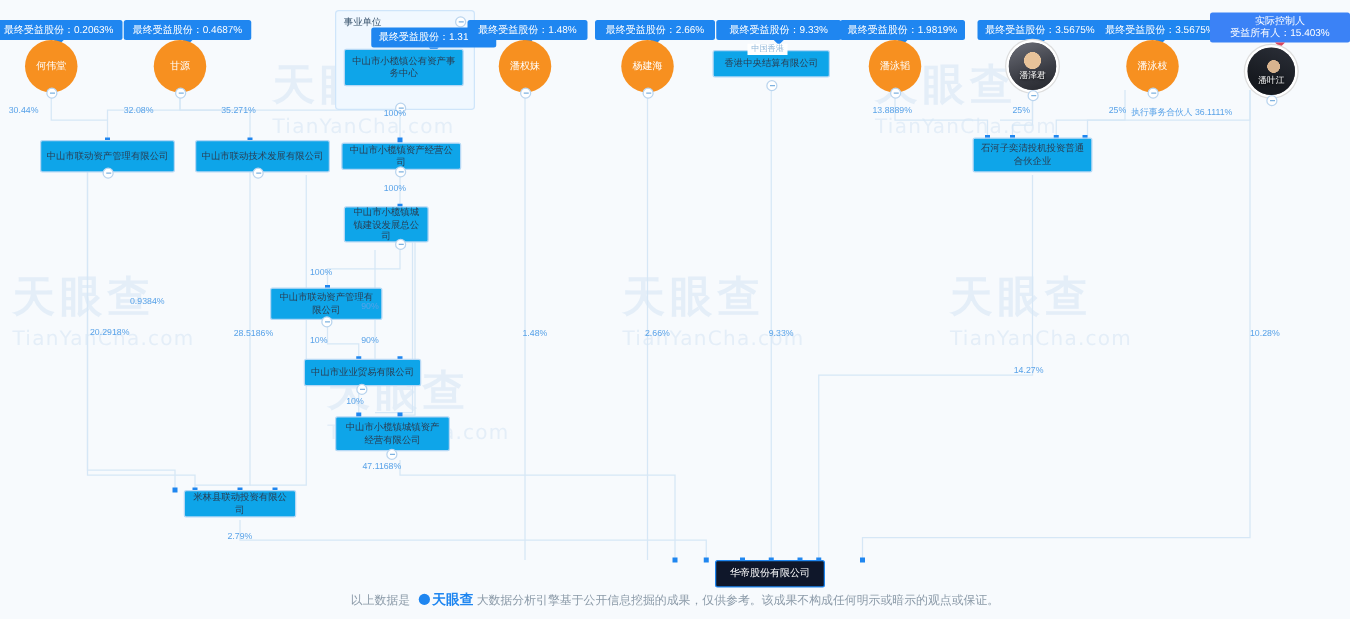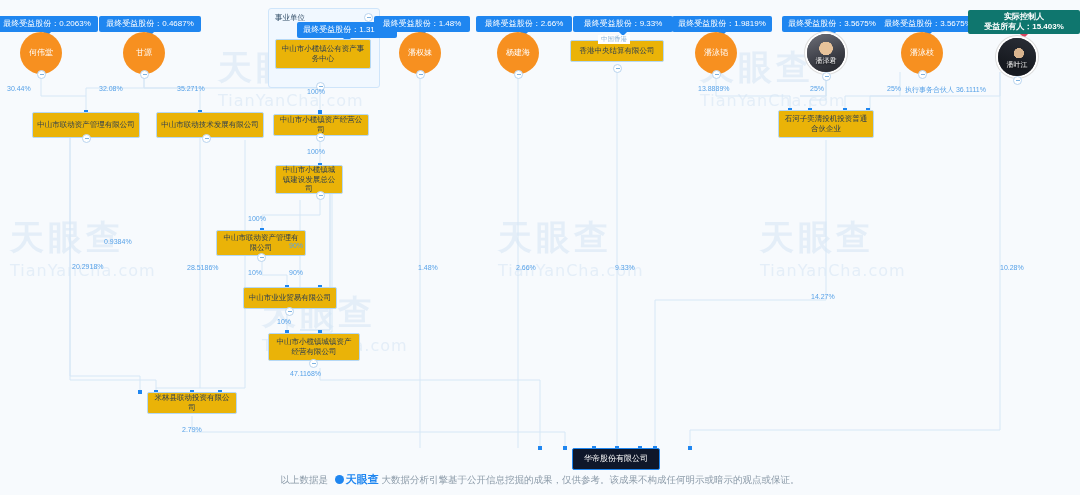--- a/index.html
+++ b/index.html
@@ -17,21 +17,21 @@
     font-family:"DejaVu Sans",sans-serif;
   }
   .wm small{display:block;font-size:16px;letter-spacing:1px;font-weight:normal;}
 
   
   .pill{
     position:absolute;background:#1f86f0;color:#fff;
     font-size:8px;line-height:1;padding:4px 6px;border-radius:2px;
     white-space:nowrap;text-align:center;
   }
-  .pill.red{background:#0f766e;padding:3px 6px;font-weight:bold;}
+  .pill.red{background:#3b82f6;padding:3px 6px;}
   .pill.red .l1{display:block;margin-bottom:2px;}
   .pill::after{
     content:"";position:absolute;left:50%;bottom:-4px;margin-left:-4px;
     border-left:4px solid transparent;border-right:4px solid transparent;
     border-top:4px solid #1f86f0;
   }
   .pill.red::after{border-top-color:#d9455f;}
 
   
   .circle{
@@ -58,21 +58,21 @@
     position:absolute;width:9px;height:9px;border-radius:50%;
     border:1px solid #b9d4ee;background:#fff;box-sizing:border-box;
   }
   .minus::before{
     content:"";position:absolute;left:1.5px;right:1.5px;top:3px;
     height:1px;background:#7eb2e0;
   }
 
   
   .box{
-    position:absolute;background:#eab308;border:1px solid #b5d8f5;border-radius:2px;
+    position:absolute;background:#0ea5e9;border:1px solid #b5d8f5;border-radius:2px;
     font-size:7.5px;color:#2a3d52;line-height:1.3;
     display:flex;align-items:center;justify-content:center;text-align:center;
     padding:3px 4px;box-sizing:border-box;
   }
   .box.solid{background:#0f172a;border-color:#1f86f0;color:#fff;font-size:8px;}
 
   
   .panel{
     position:absolute;background:#f1f8ff;border:1px solid #cfe5fa;border-radius:3px;
   }

